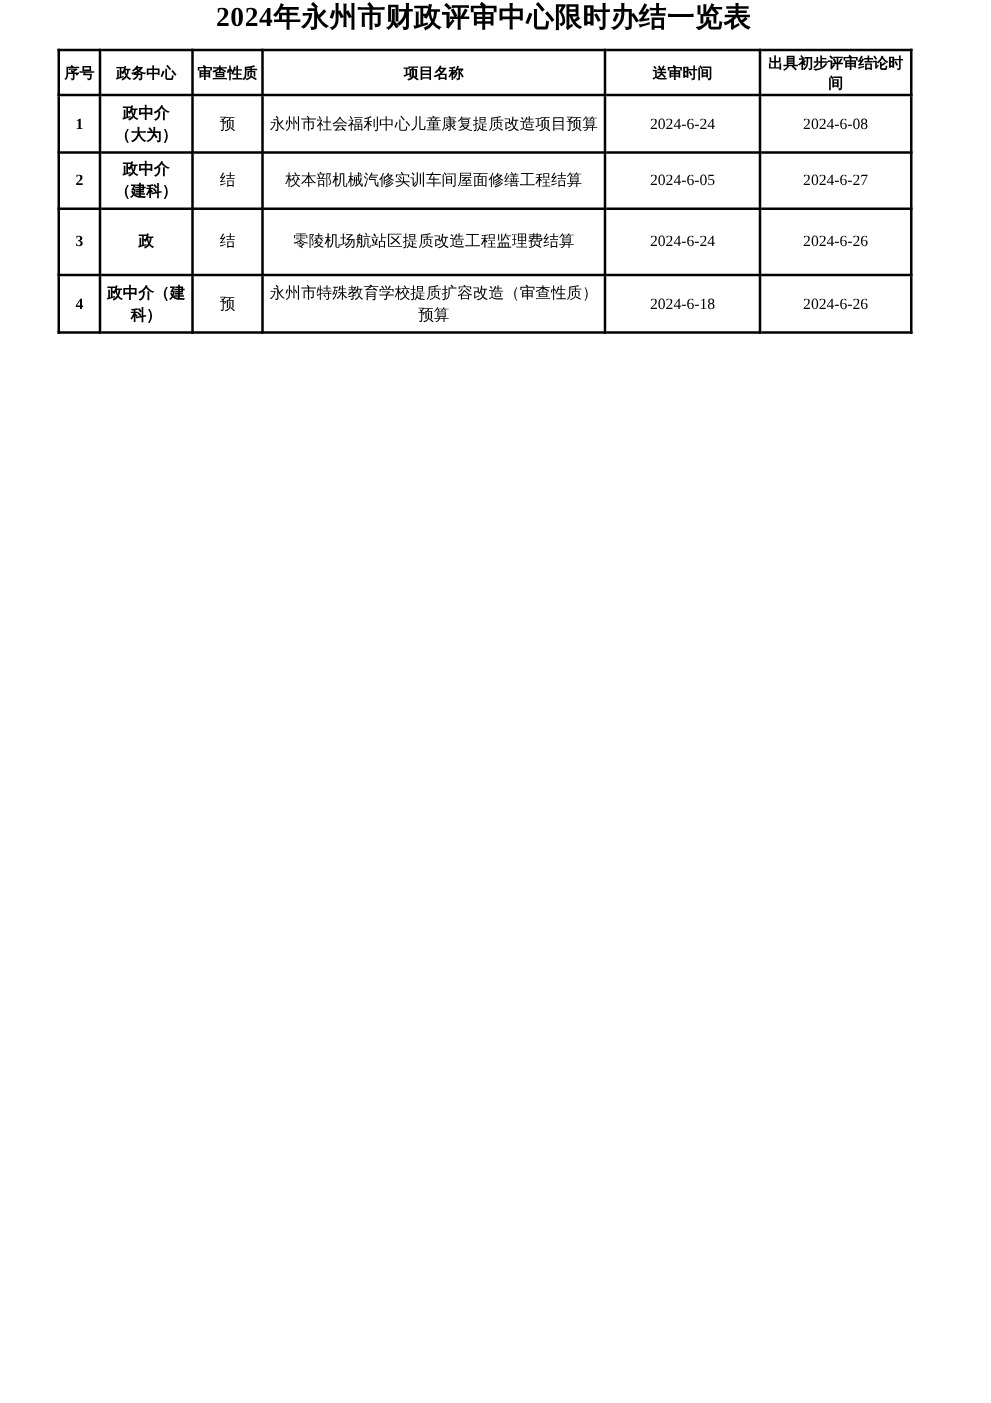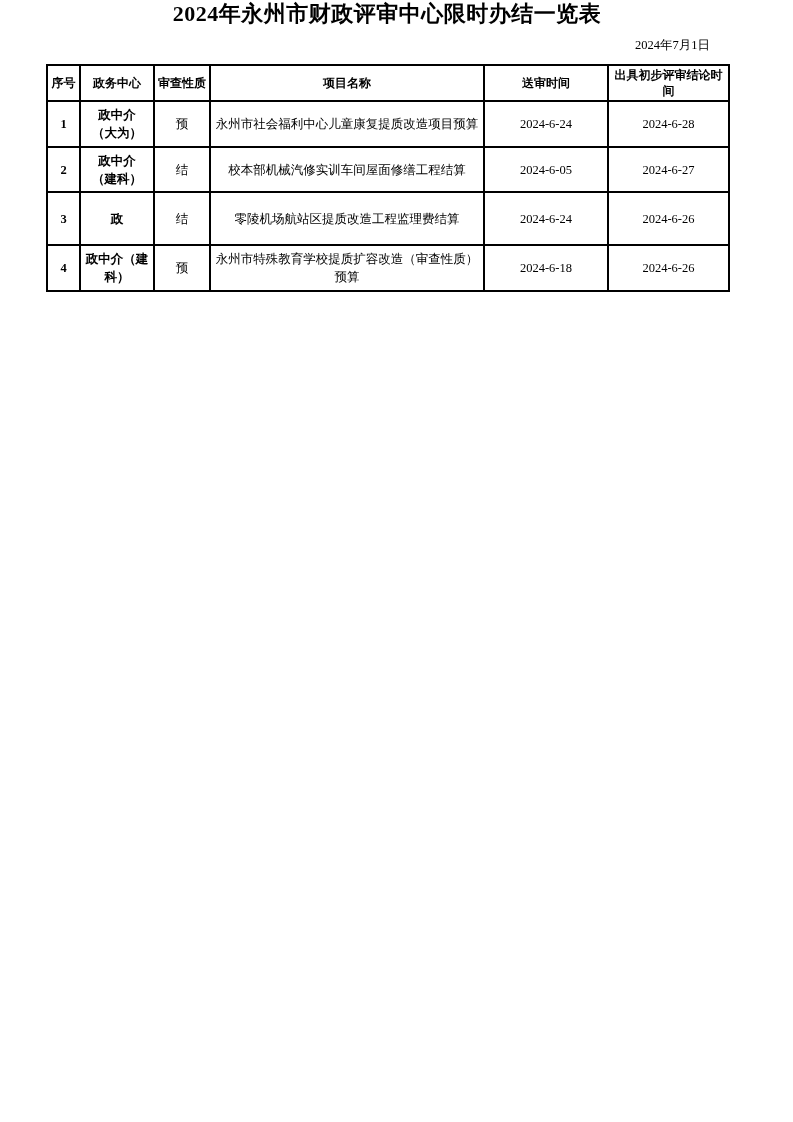--- a/index.html
+++ b/index.html
@@ -82,21 +82,20 @@
     line-height: 1.3;
   }
 </style>
 </head>
 <body>
 
 <div class="sheet">
 
   <div class="doc-title">2024年永州市财政评审中心限时办结一览表</div>
 
-  <div class="doc-date">2024年7月1日</div>
 
   <table class="report">
     <colgroup>
       <col style="width:33px">
       <col style="width:74px">
       <col style="width:56px">
       <col style="width:274px">
       <col style="width:124px">
       <col style="width:121px">
     </colgroup>
@@ -111,21 +110,21 @@
       </tr>
     </thead>
     <tbody>
       <tr class="row-0">
         <td class="seq">1</td>
         <td class="prewrap">政中介
 （大为）</td>
         <td>预</td>
         <td class="proj-center">永州市社会福利中心儿童康复提质改造项目预算</td>
         <td>2024-6-24</td>
-        <td>2024-6-28</td>
+        <td>2024-6-08</td>
       </tr>
       <tr class="row-1">
         <td class="seq">2</td>
         <td class="prewrap">政中介
 （建科）</td>
         <td>结</td>
         <td class="proj-center">校本部机械汽修实训车间屋面修缮工程结算</td>
         <td>2024-6-05</td>
         <td>2024-6-27</td>
       </tr>

